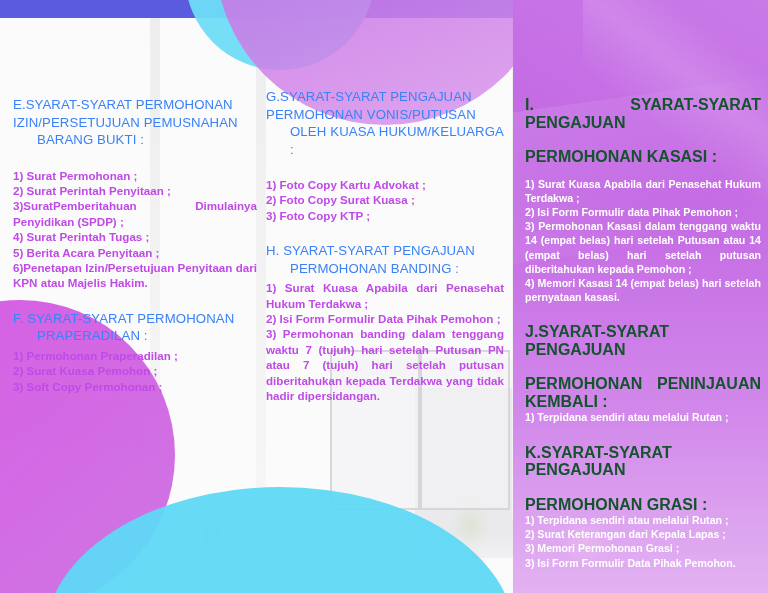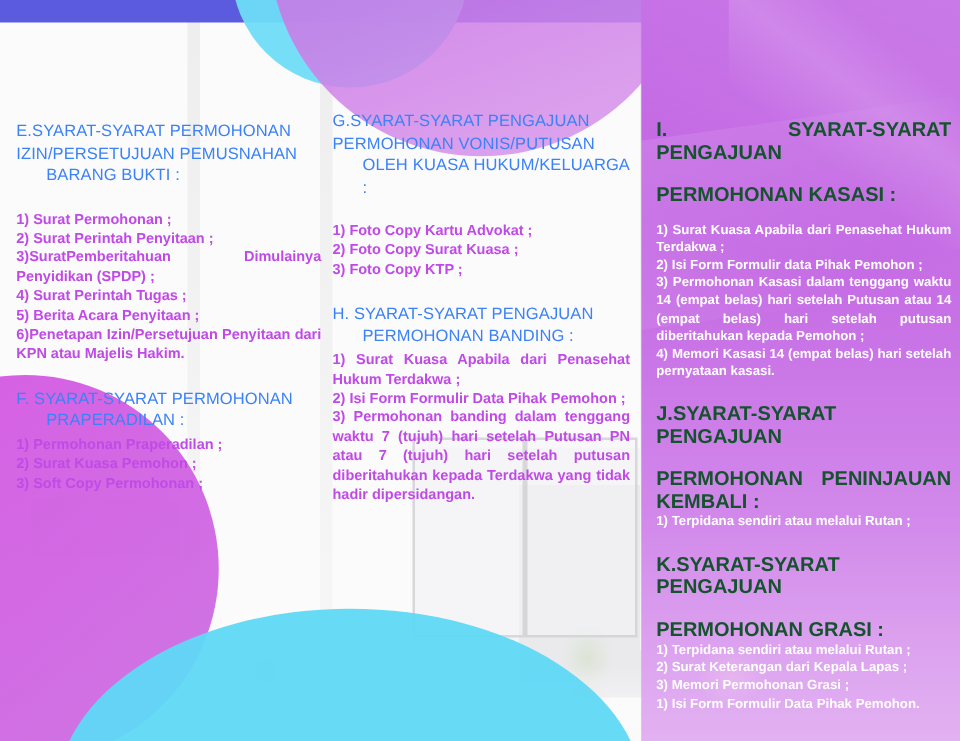--- a/index.html
+++ b/index.html
@@ -288,17 +288,17 @@
 
     <div class="r-title">
       <span>K.SYARAT-SYARAT PENGAJUAN</span>
       <span class="lastline">PERMOHONAN GRASI :</span>
     </div>
 
     <div class="r-body">
       <p class="lastl">1) Terpidana sendiri atau melalui Rutan ;</p>
       <p class="lastl">2) Surat Keterangan dari Kepala Lapas ;</p>
       <p class="lastl">3) Memori Permohonan Grasi ;</p>
-      <p class="lastl">1) Isi Form Formulir Data Pihak Pemohon.</p>
+      <p class="lastl">3) Isi Form Formulir Data Pihak Pemohon.</p>
     </div>
   </div>
 
 </div>
 
 </body></html>

